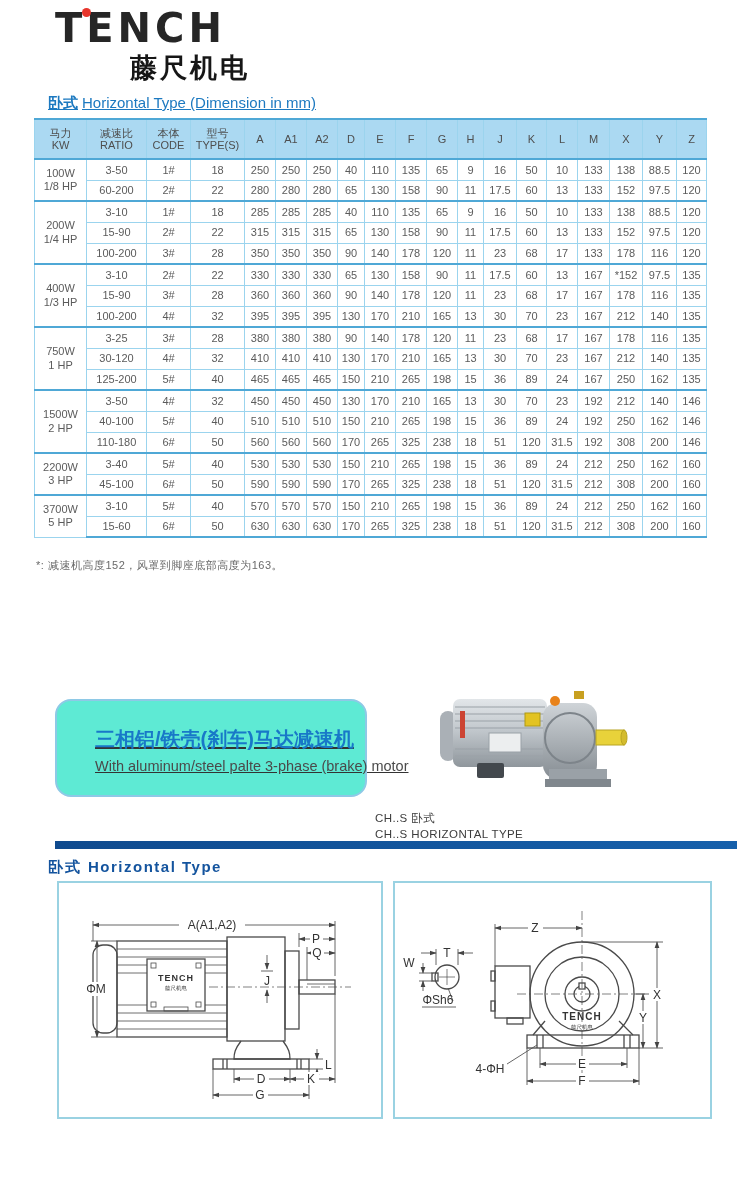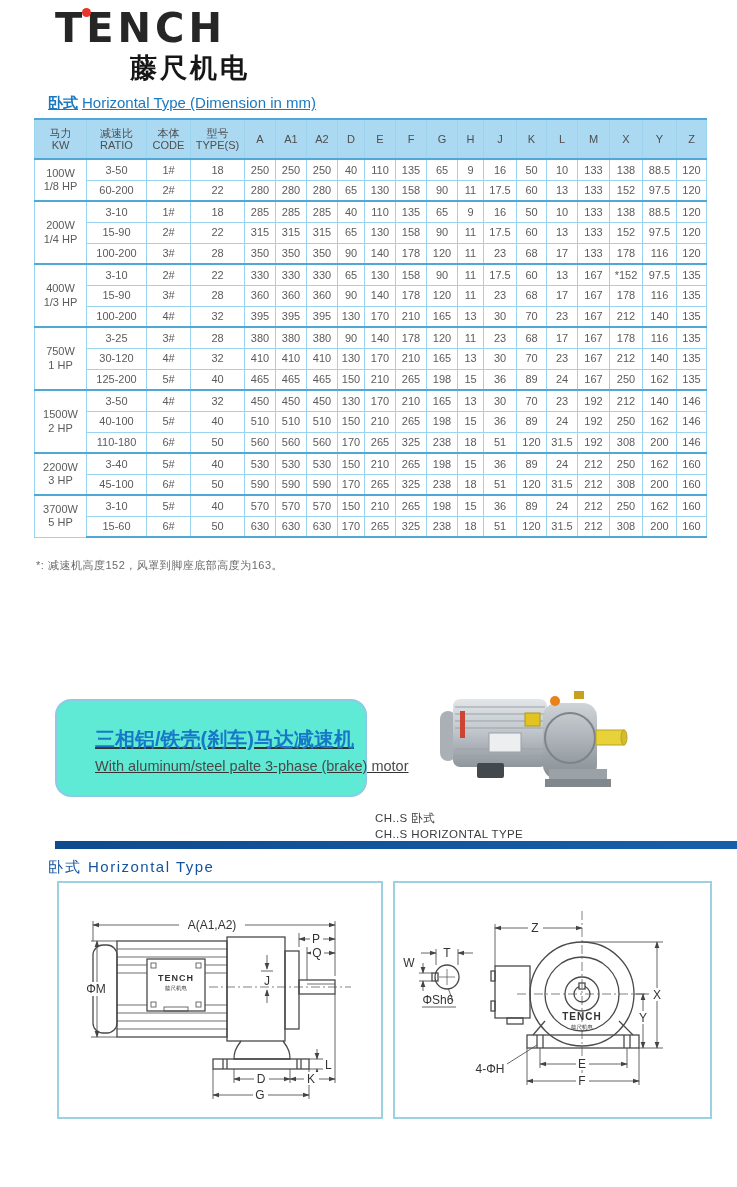--- a/index.html
+++ b/index.html
@@ -23,21 +23,21 @@
     border-radius: 50%; background: #e8352c;
   }
   .brand-cn {
     font-size: 27px; font-weight: bold; color: #161616;
     margin-left: 75px; margin-top: 2px; letter-spacing: 3px;
   }
 
   
   .sec-title { margin: 12px 0 5px 48px; font-size: 15px; color: #1c79c0; text-decoration: underline; }
   .sec-title .cn { font-weight: bold; margin-right: 4px; }
-  .sec-title2 { margin: 9px 0 4px 48px; font-size: 15px; font-weight: normal;
+  .sec-title2 { margin: 9px 0 4px 48px; font-size: 15px; font-weight: bold;
     color: #14549e; letter-spacing: 1.5px; }
   .sec-title2 .cn { margin-right: 6px; letter-spacing: 2px; }
 
   
   table.dims { border-collapse: collapse; table-layout: fixed; width: 672px; margin-left: 34px; }
   table.dims th, table.dims td {
     border: 1px solid #9bd4ee; text-align: center; vertical-align: middle;
     font-size: 11px; color: #5b5b5b; padding: 0; height: 21px; line-height: 1.12;
     overflow: hidden; white-space: nowrap;
   }

